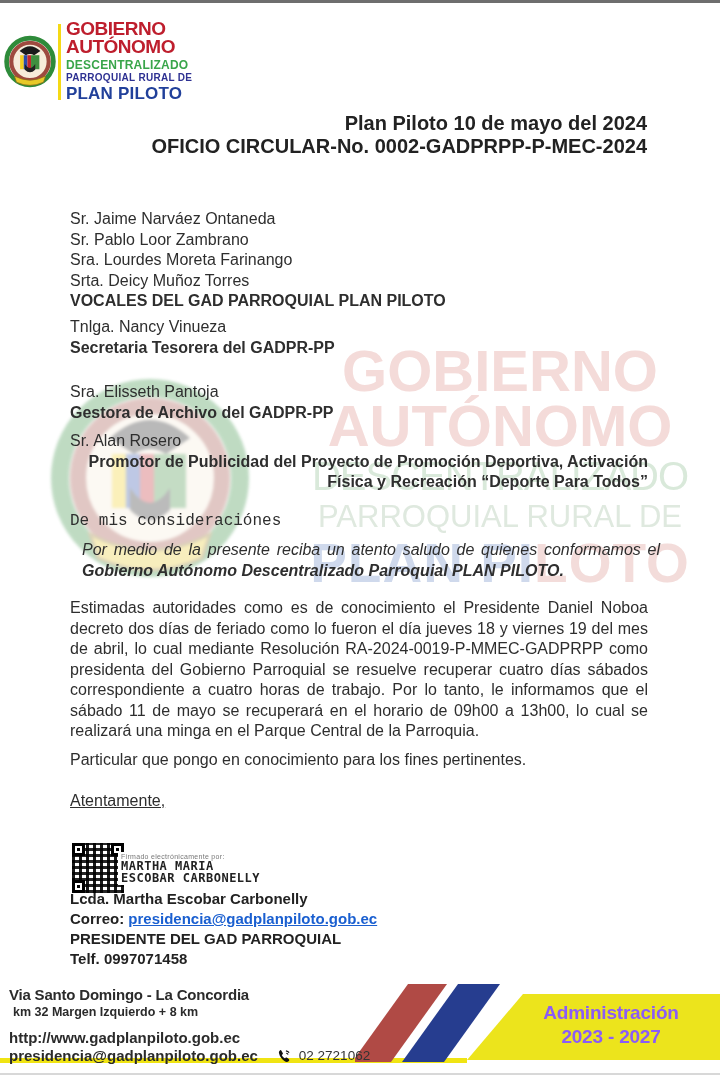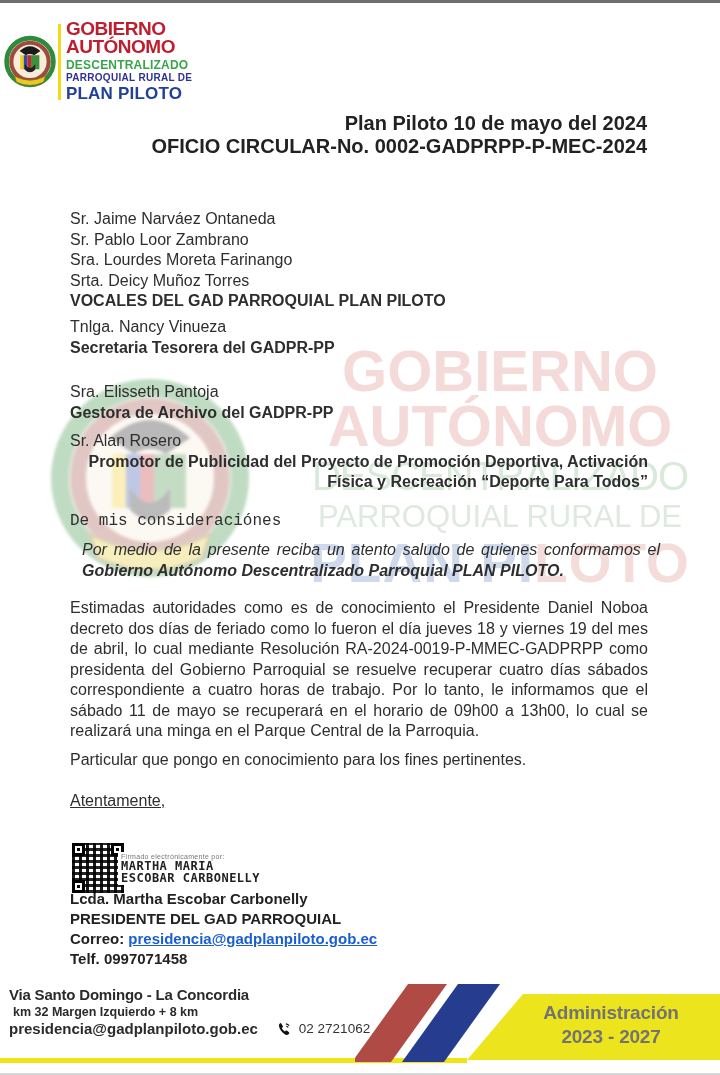--- a/index.html
+++ b/index.html
@@ -59,21 +59,21 @@
 
   
   .footer-left{top:984px;left:9px;color:#2b2b2b;z-index:3;}
   .fl1{font-size:15px;font-weight:bold;letter-spacing:-0.2px;line-height:21px;}
   .fl2{font-size:12.5px;font-weight:bold;margin-left:4px;line-height:15px;}
   .fl3{font-size:15px;font-weight:bold;margin-top:9px;line-height:18px;}
   .fl4{font-size:15px;font-weight:bold;line-height:18px;display:flex;align-items:center;gap:18px;}
   .phone-wrap{display:flex;align-items:center;gap:6px;font-size:13.5px;font-weight:normal;color:#333;}
   .yellow-bar{position:absolute;left:0;top:1058px;width:467px;height:5px;background:#f0e413;z-index:1;}
   .footer-art{position:absolute;left:355px;top:982px;z-index:2;}
-  .admin-text{position:absolute;right:24px;top:1001px;width:170px;text-align:center;color:#737373;font-weight:bold;font-size:19px;line-height:24px;z-index:3;letter-spacing:-0.2px;}
+  .admin-text{position:absolute;right:24px;top:1001px;width:170px;text-align:center;color:#8b5cf6;font-weight:bold;font-size:19px;line-height:24px;z-index:3;letter-spacing:-0.2px;}
 </style>
 </head>
 <body>
 
 <div class="page">
   <div class="top-edge"></div>
 
   <svg class="wm-crest" width="200" height="212" viewBox="0 0 100 106">
     <circle cx="50" cy="50" r="45" fill="none" stroke="#2e8b3a" stroke-width="9"></circle>
     <circle cx="50" cy="50" r="36" fill="#f7ecda" stroke="#9e4a3f" stroke-width="8"></circle>
@@ -162,28 +162,29 @@
     </div>
     <div class="qrlabel">
       <div class="tiny">Firmado electrónicamente por:</div>
       <div class="mono">MARTHA MARIA</div>
       <div class="mono">ESCOBAR CARBONELLY</div>
     </div>
   </div>
 
   <div class="abs sigblock">
     <div>Lcda. Martha Escobar Carbonelly</div>
+    <div><span>Correo: </span><a href="#" class="maillink">presidencia@gadplanpiloto.gob.ec</a></div>
     <div>PRESIDENTE DEL GAD PARROQUIAL</div>
-    <div><span>Correo: </span><a href="#" class="maillink">presidencia@gadplanpiloto.gob.ec</a></div>
     <div>Telf. 0997071458</div>
   </div>
 
   <div class="abs footer-left">
     <div class="fl1">Via Santo Domingo - La Concordia</div>
     <div class="fl2">km 32 Margen Izquierdo + 8 km</div>
+    <div class="fl3">http://www.gadplanpiloto.gob.ec</div>
     <div class="fl4">
       <span>presidencia@gadplanpiloto.gob.ec</span>
       <span class="phone-wrap">
         <svg width="17" height="17" viewBox="0 0 24 24">
             <path fill="#111" d="M6.6,2.8C5,3.6,3.8,5.2,4.2,7.2c0.8,4.5,4.1,9.4,8.6,11.9c1.8,1,4,0.7,5.3-0.8c0.9-1,0.8-2-0.2-2.8l-2.3-1.7c-0.8-0.6-1.6-0.5-2.3,0.3l-0.6,0.7c-1.9-1.1-3.8-3.2-4.6-5l0.8-0.5C9.8,8.7,10,7.9,9.5,7L8.1,4.6C7.7,3.8,7.3,2.5,6.6,2.8Z"></path>
             <path fill="none" stroke="#111" stroke-width="1.6" d="M14,4 q3,0.5 4.5,2.5 M14.5,7.5 q1.8,0.4 2.6,1.8"></path>
           </svg>
         <span>02 2721062</span>
       </span>
     </div>

